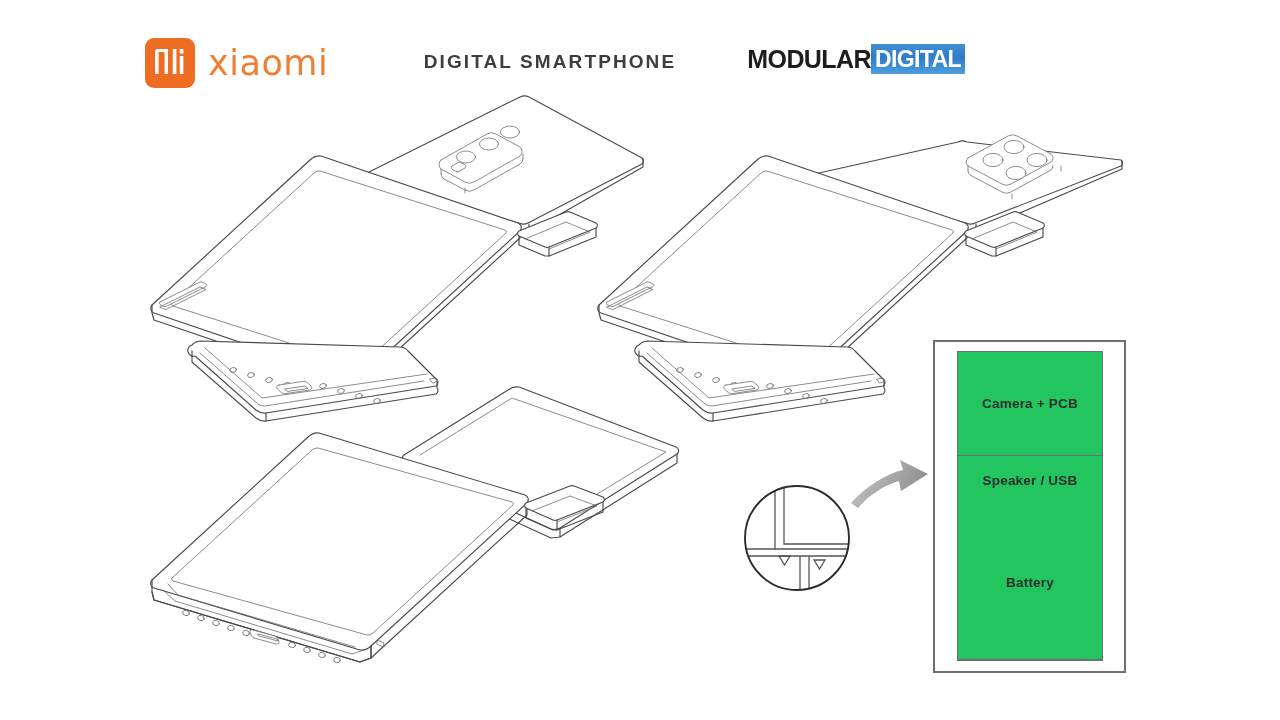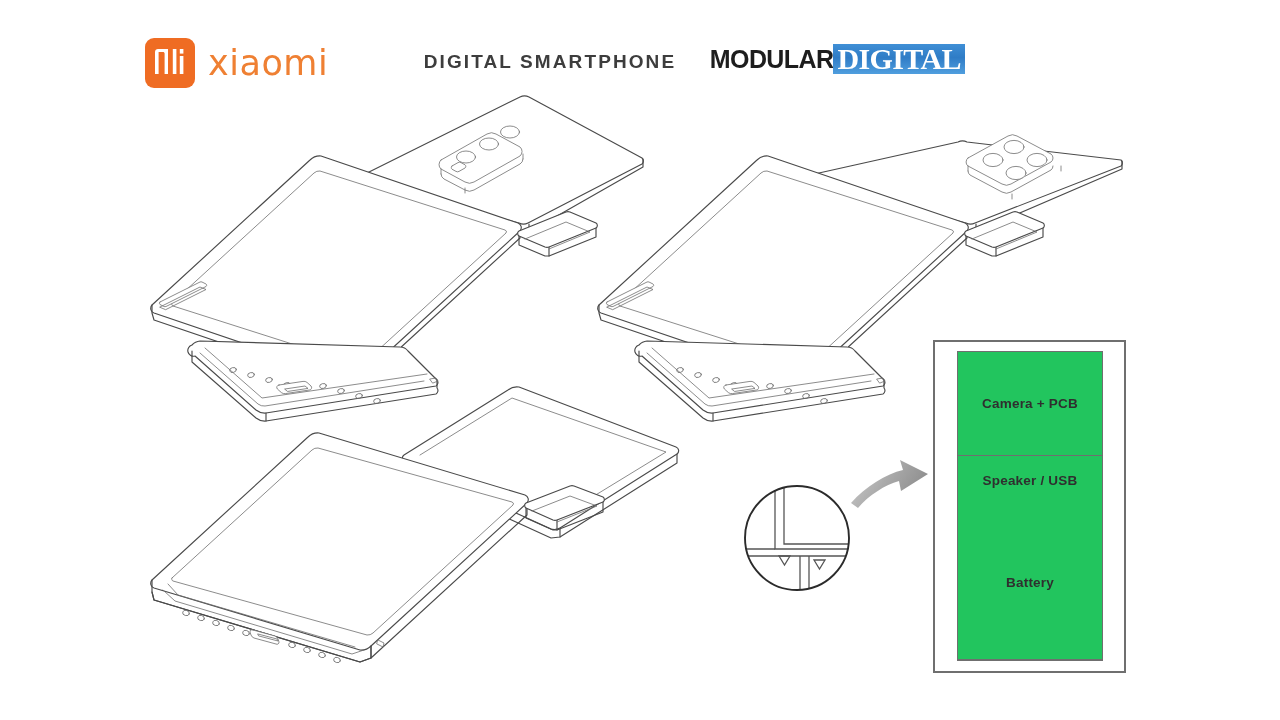--- a/index.html
+++ b/index.html
@@ -74,22 +74,22 @@
   }
   .lgd-letsgo {
     font-family: "Liberation Sans", sans-serif;
     font-size: 25px;
     font-weight: 700;
     color: #1d1d1d;
     letter-spacing: -0.6px;
     line-height: 30px;
   }
   .lgd-digital {
-    font-family: Liberation Serif, serif;
-    font-size: 30px;
+    font-family: Liberation Sans, sans-serif;
+    font-size: 23px;
     font-weight: 700;
     color: #ffffff;
     letter-spacing: -0.6px;
     line-height: 30px;
     padding: 0 4px 0 4px;
     background: linear-gradient(180deg, #3f8fd6 0%, #2f7cc6 45%, #4f9ede 100%);
   }
 
   
   #drawing {

